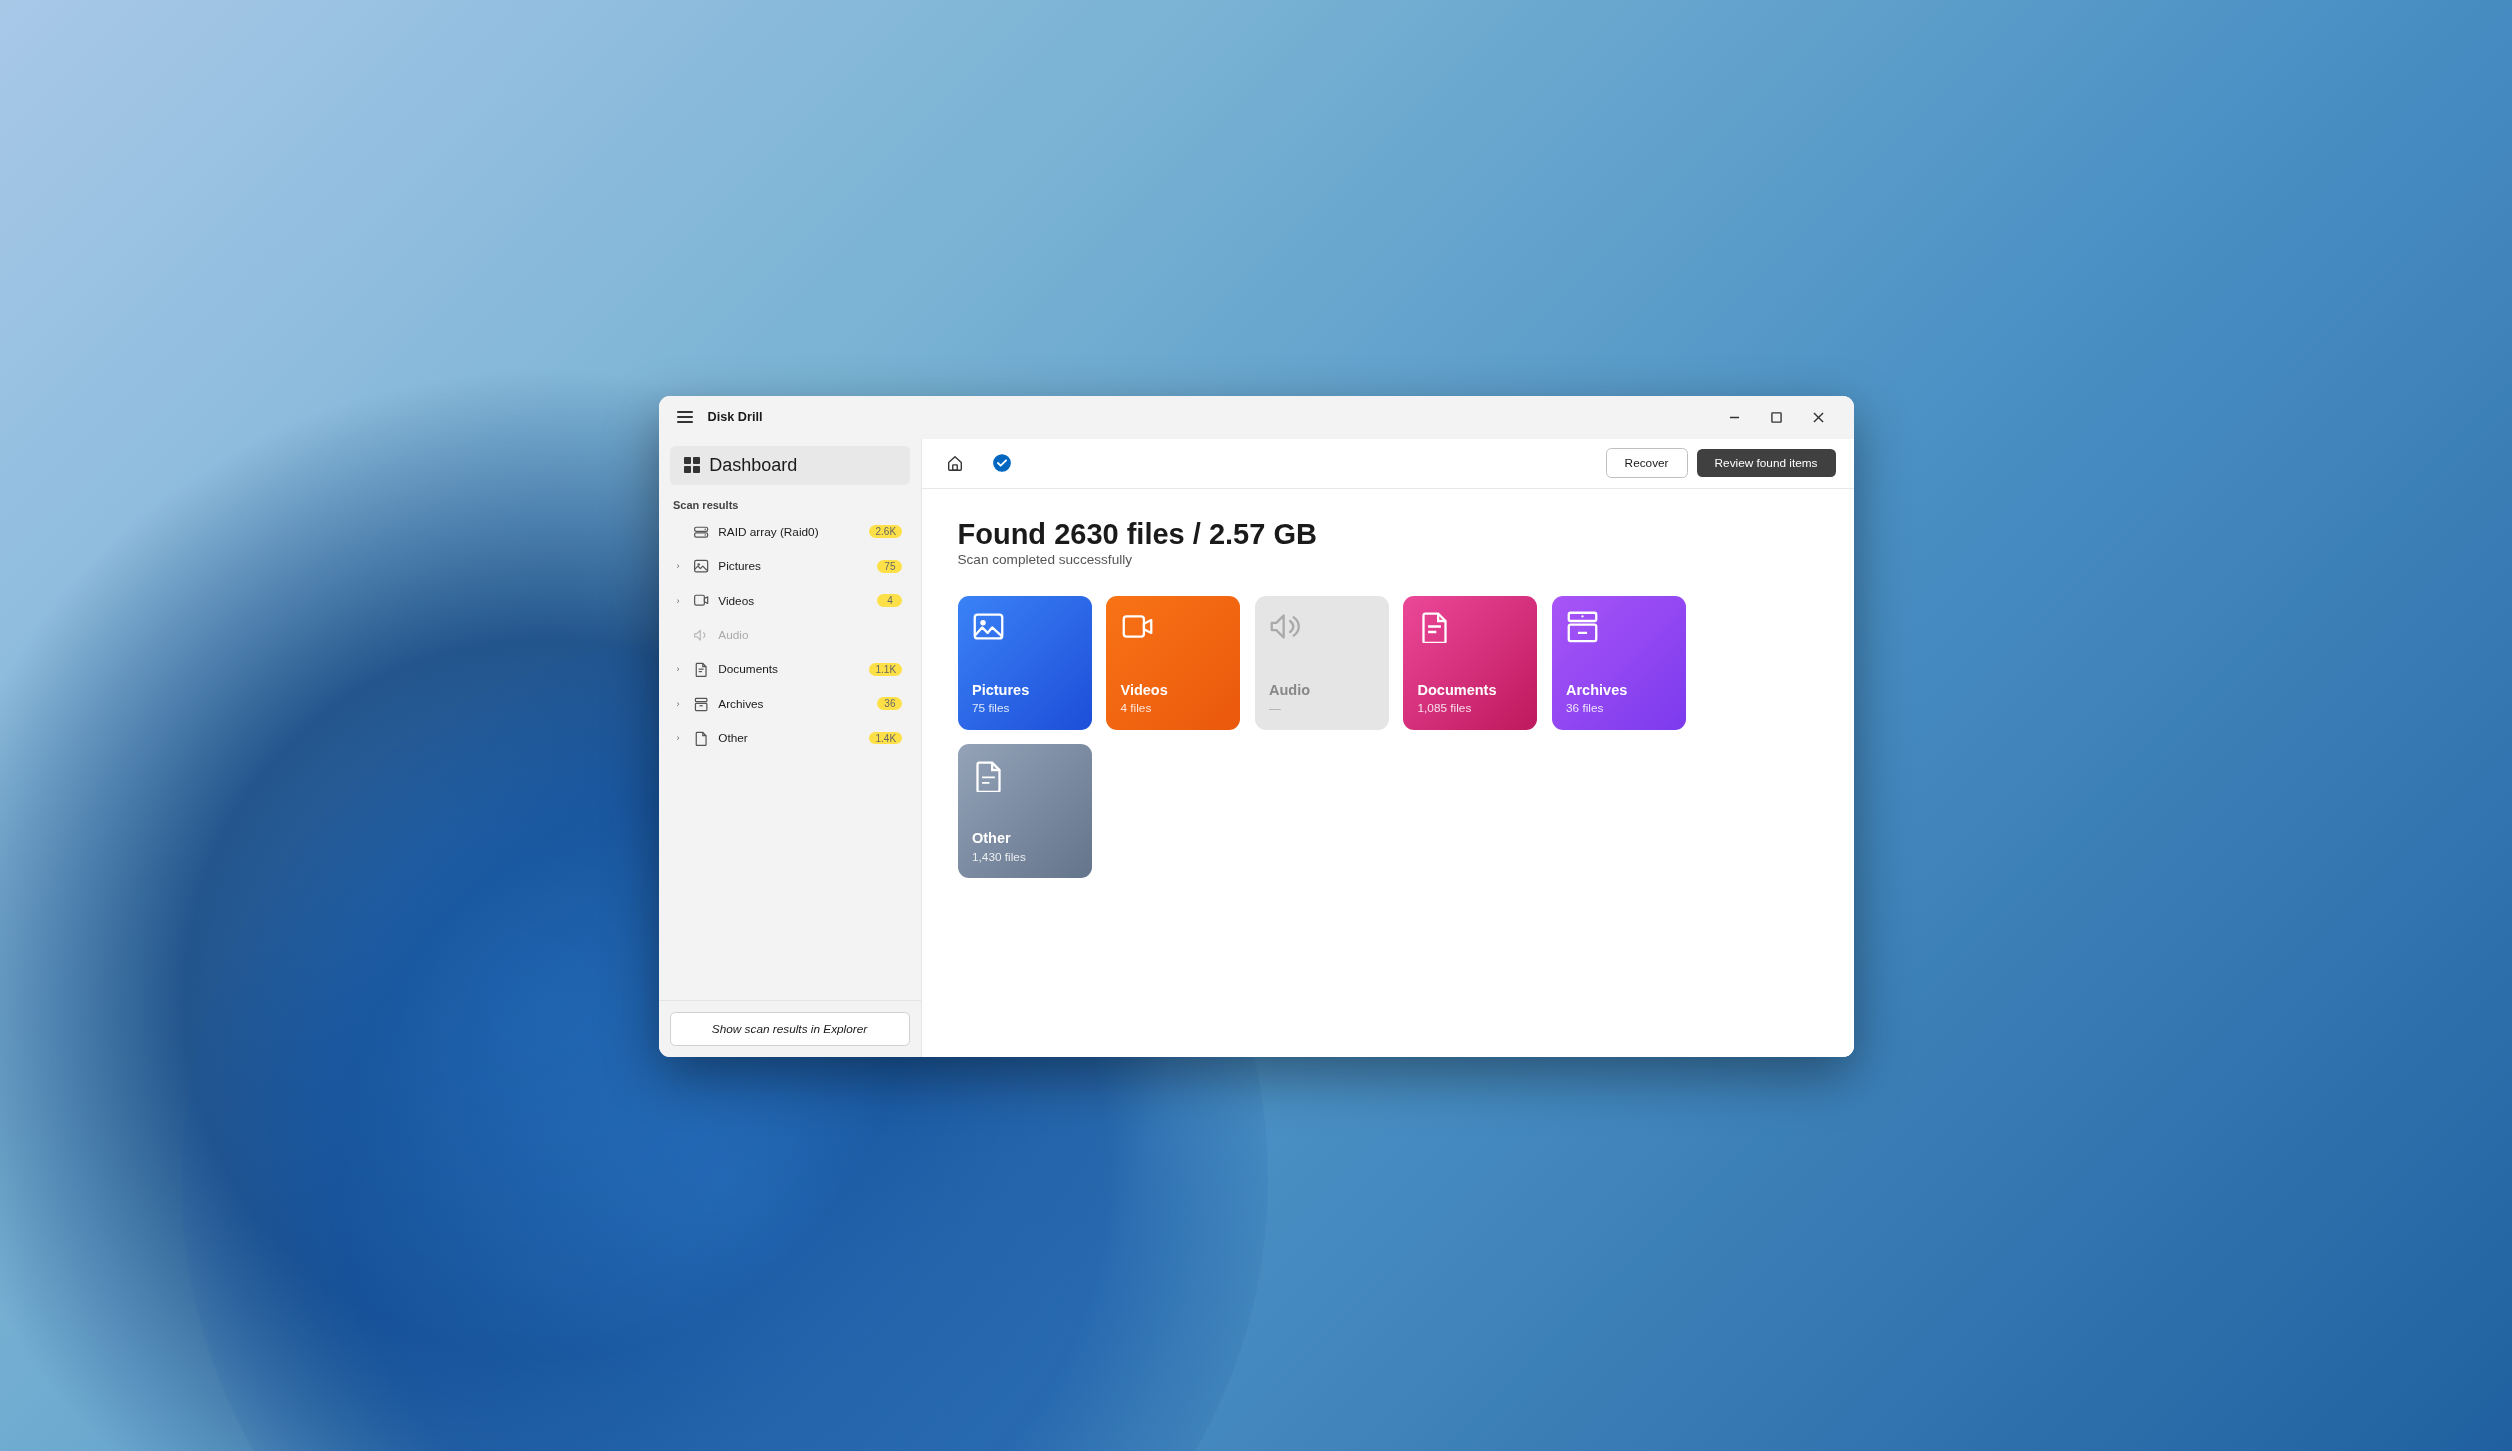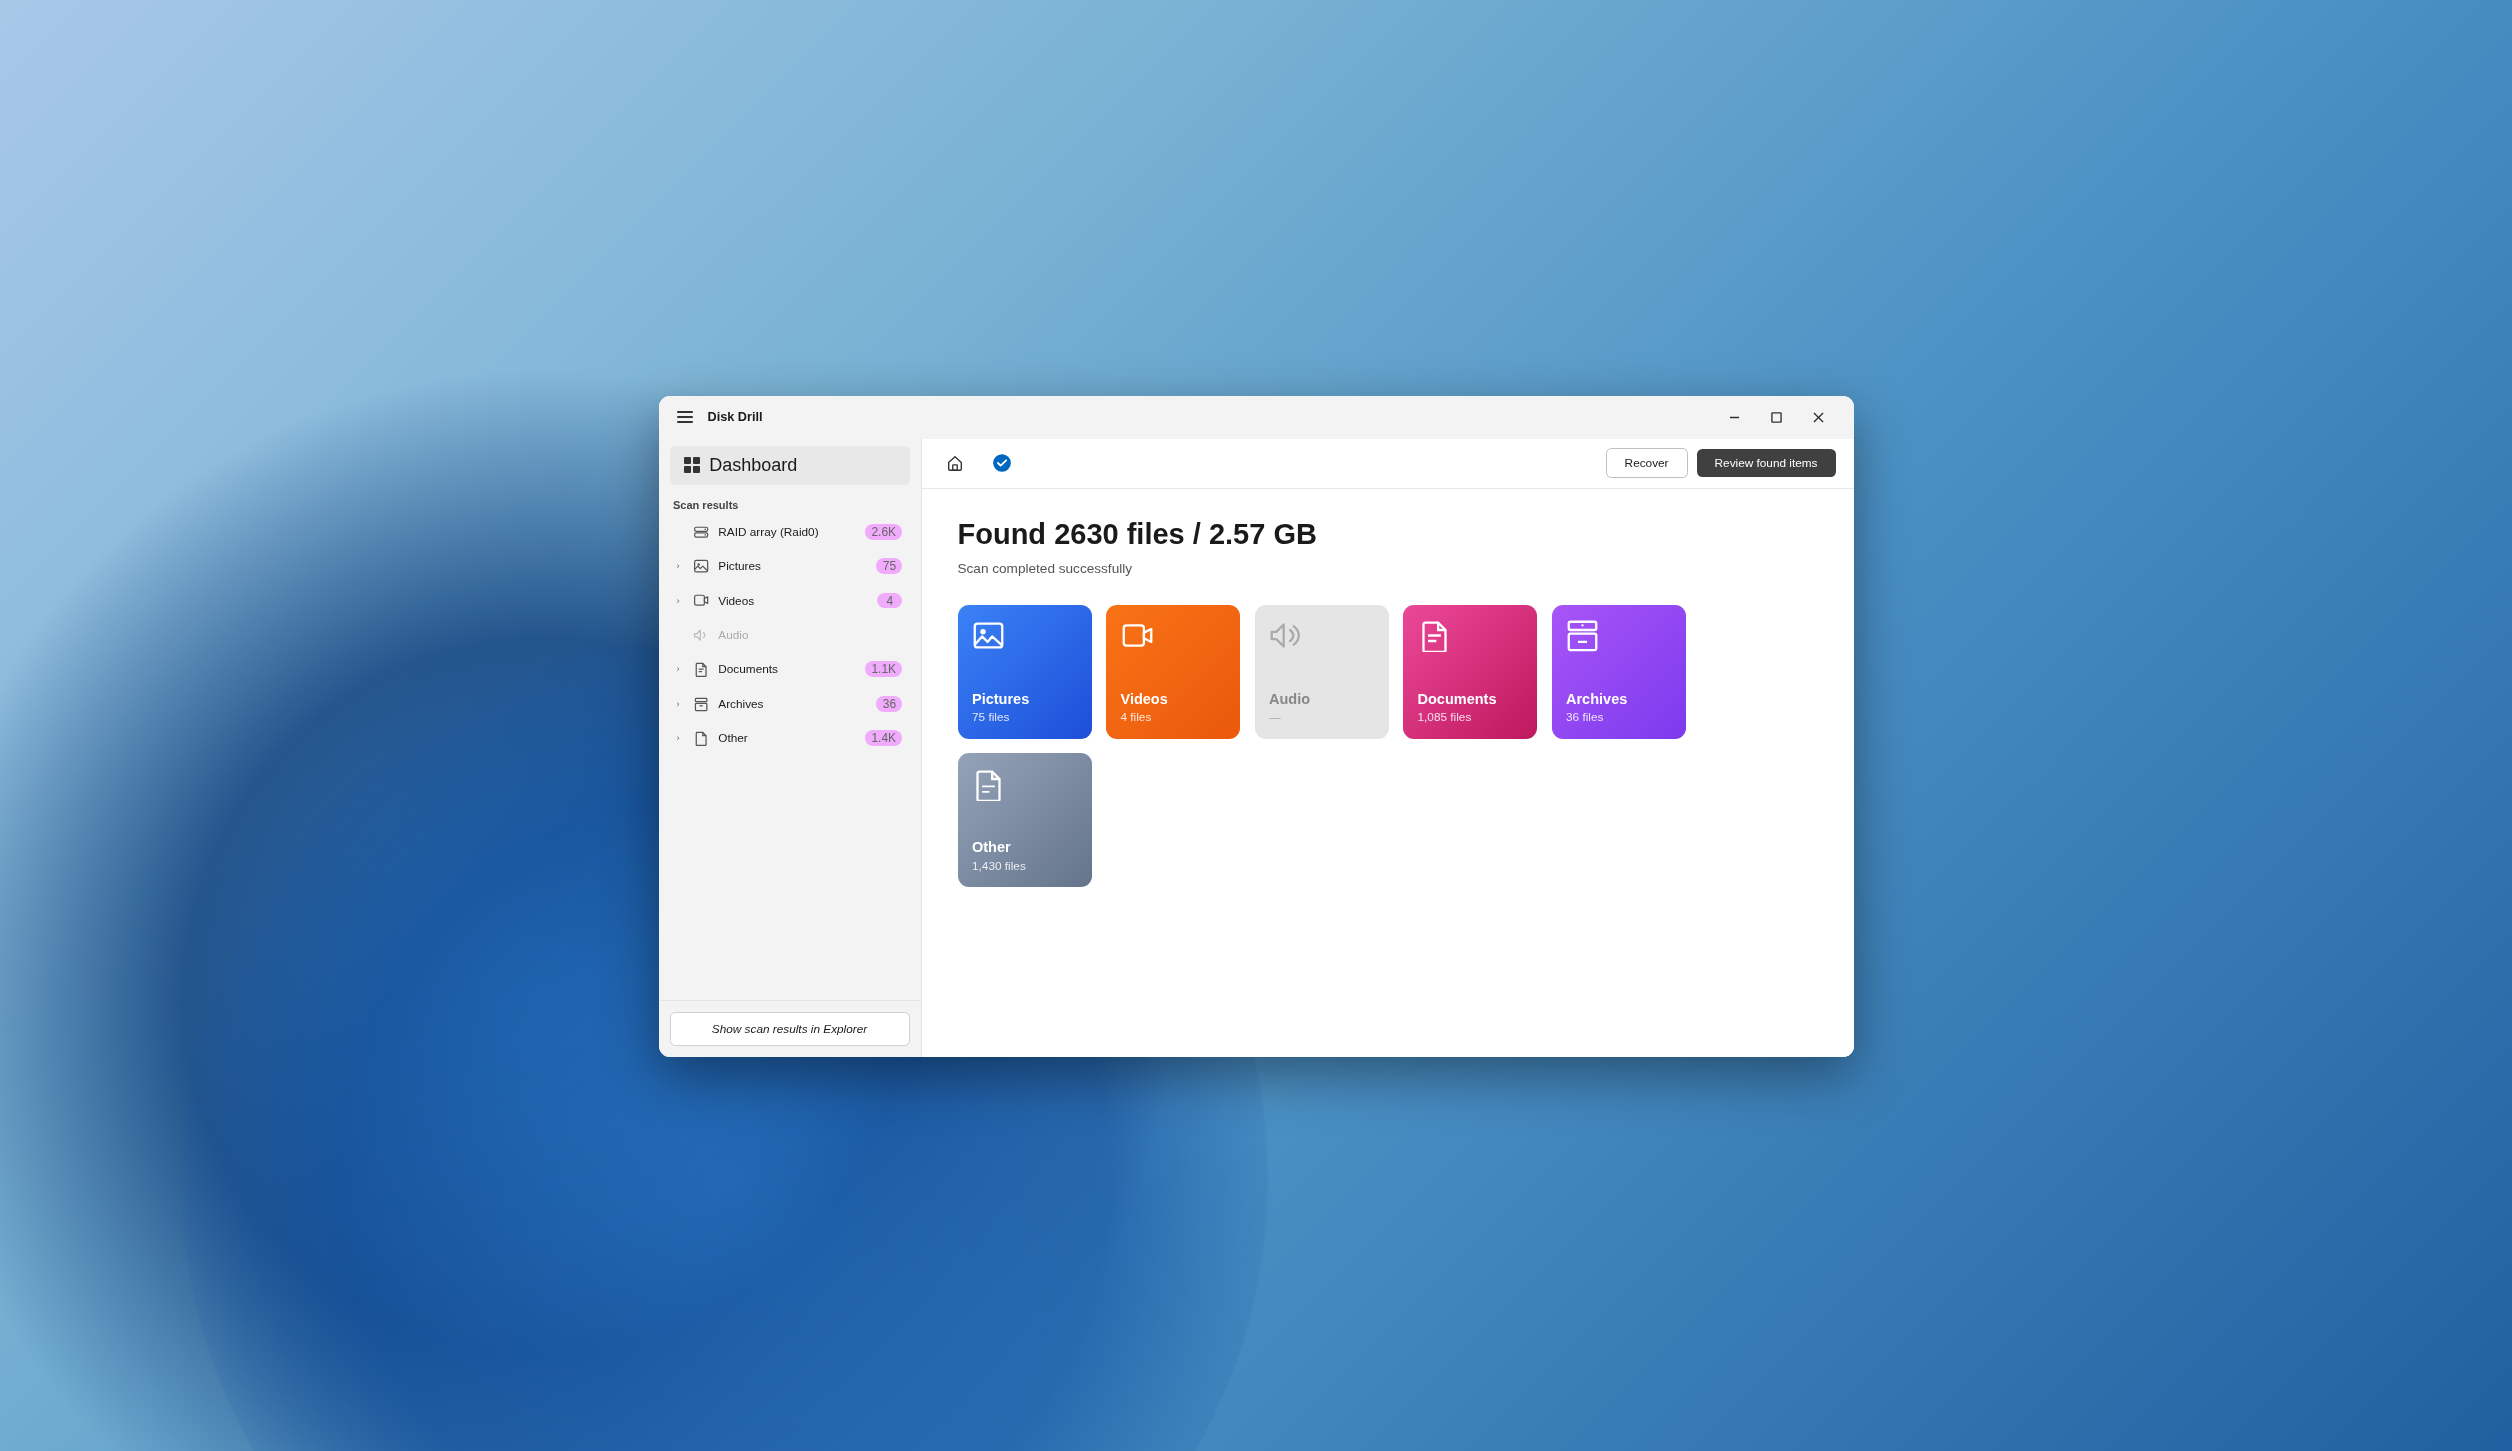--- a/index.html
+++ b/index.html
@@ -191,23 +191,23 @@
       flex-shrink: 0;
     }
 
     .sidebar-item-label {
       font-size: 11.8px;
       color: #1a1a1a;
       flex: 1;
     }
 
     .sidebar-item-count {
-      font-size: 12px;
+      font-size: 10px;
       color: #666;
-      background: #f0abfc;
+      background: #fde047;
       border-radius: 9px;
       padding: 0.9px 6.3px;
       min-width: 25px;
       text-align: center;
     }
 
     .sidebar-item-audio .sidebar-item-icon svg,
     .sidebar-item-audio .sidebar-item-label {
       color: #aaa;
     }
@@ -300,21 +300,21 @@
     .content-area {
       flex: 1;
       padding: 29px 36px;
       overflow: auto;
     }
 
     .found-title {
       font-size: 29px;
       font-weight: 700;
       color: #1a1a1a;
-      margin-bottom: 10px;
+      margin-bottom: 1px;
     }
 
     .scan-success {
       font-size: 13.6px;
       color: #555;
       margin-bottom: 29px;
     }
 
     .category-cards {
       display: flex;

